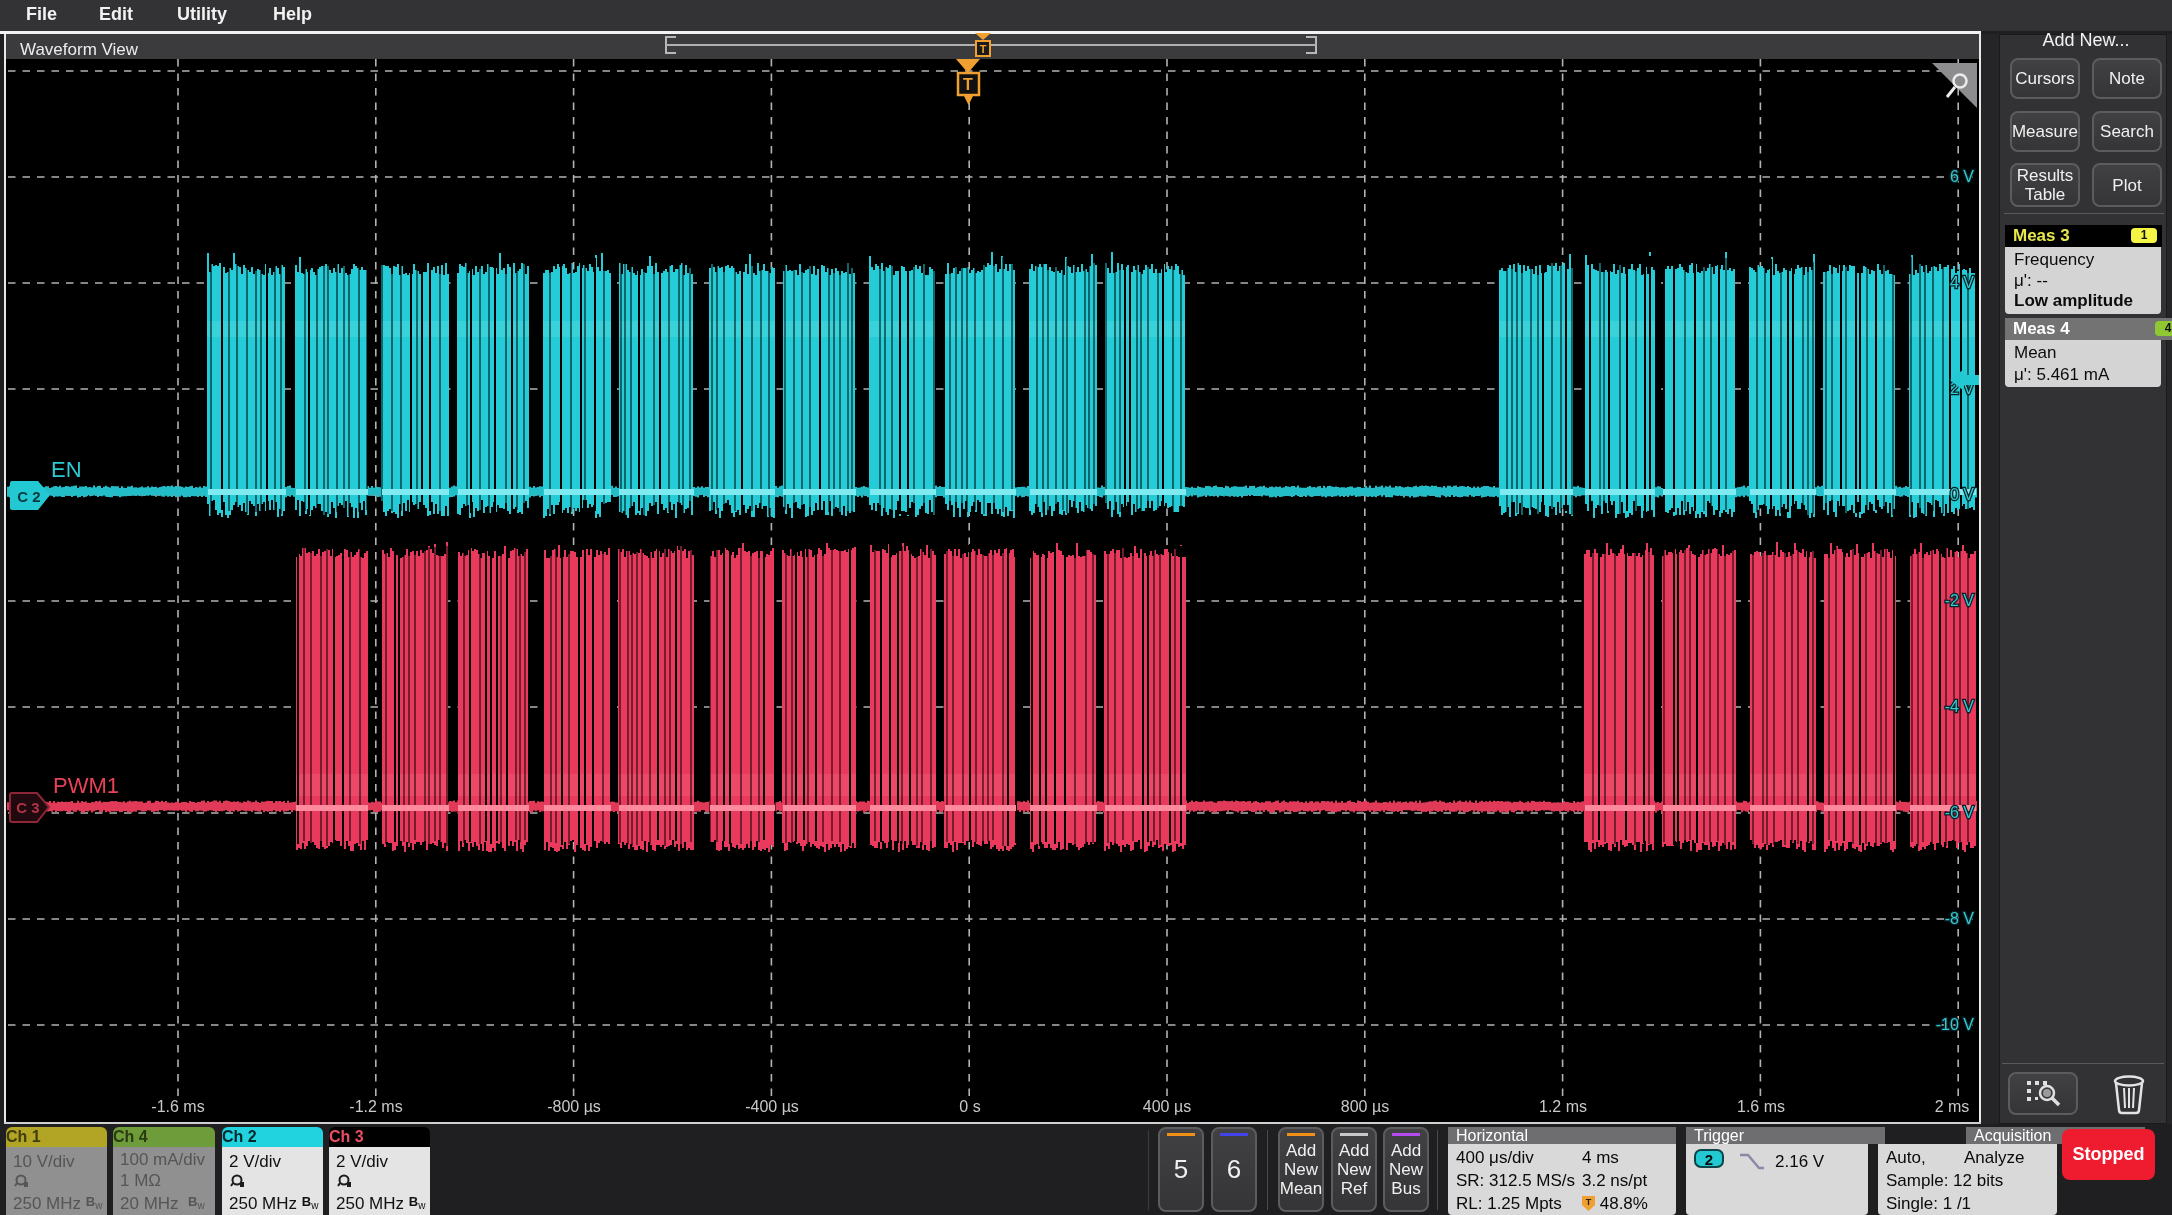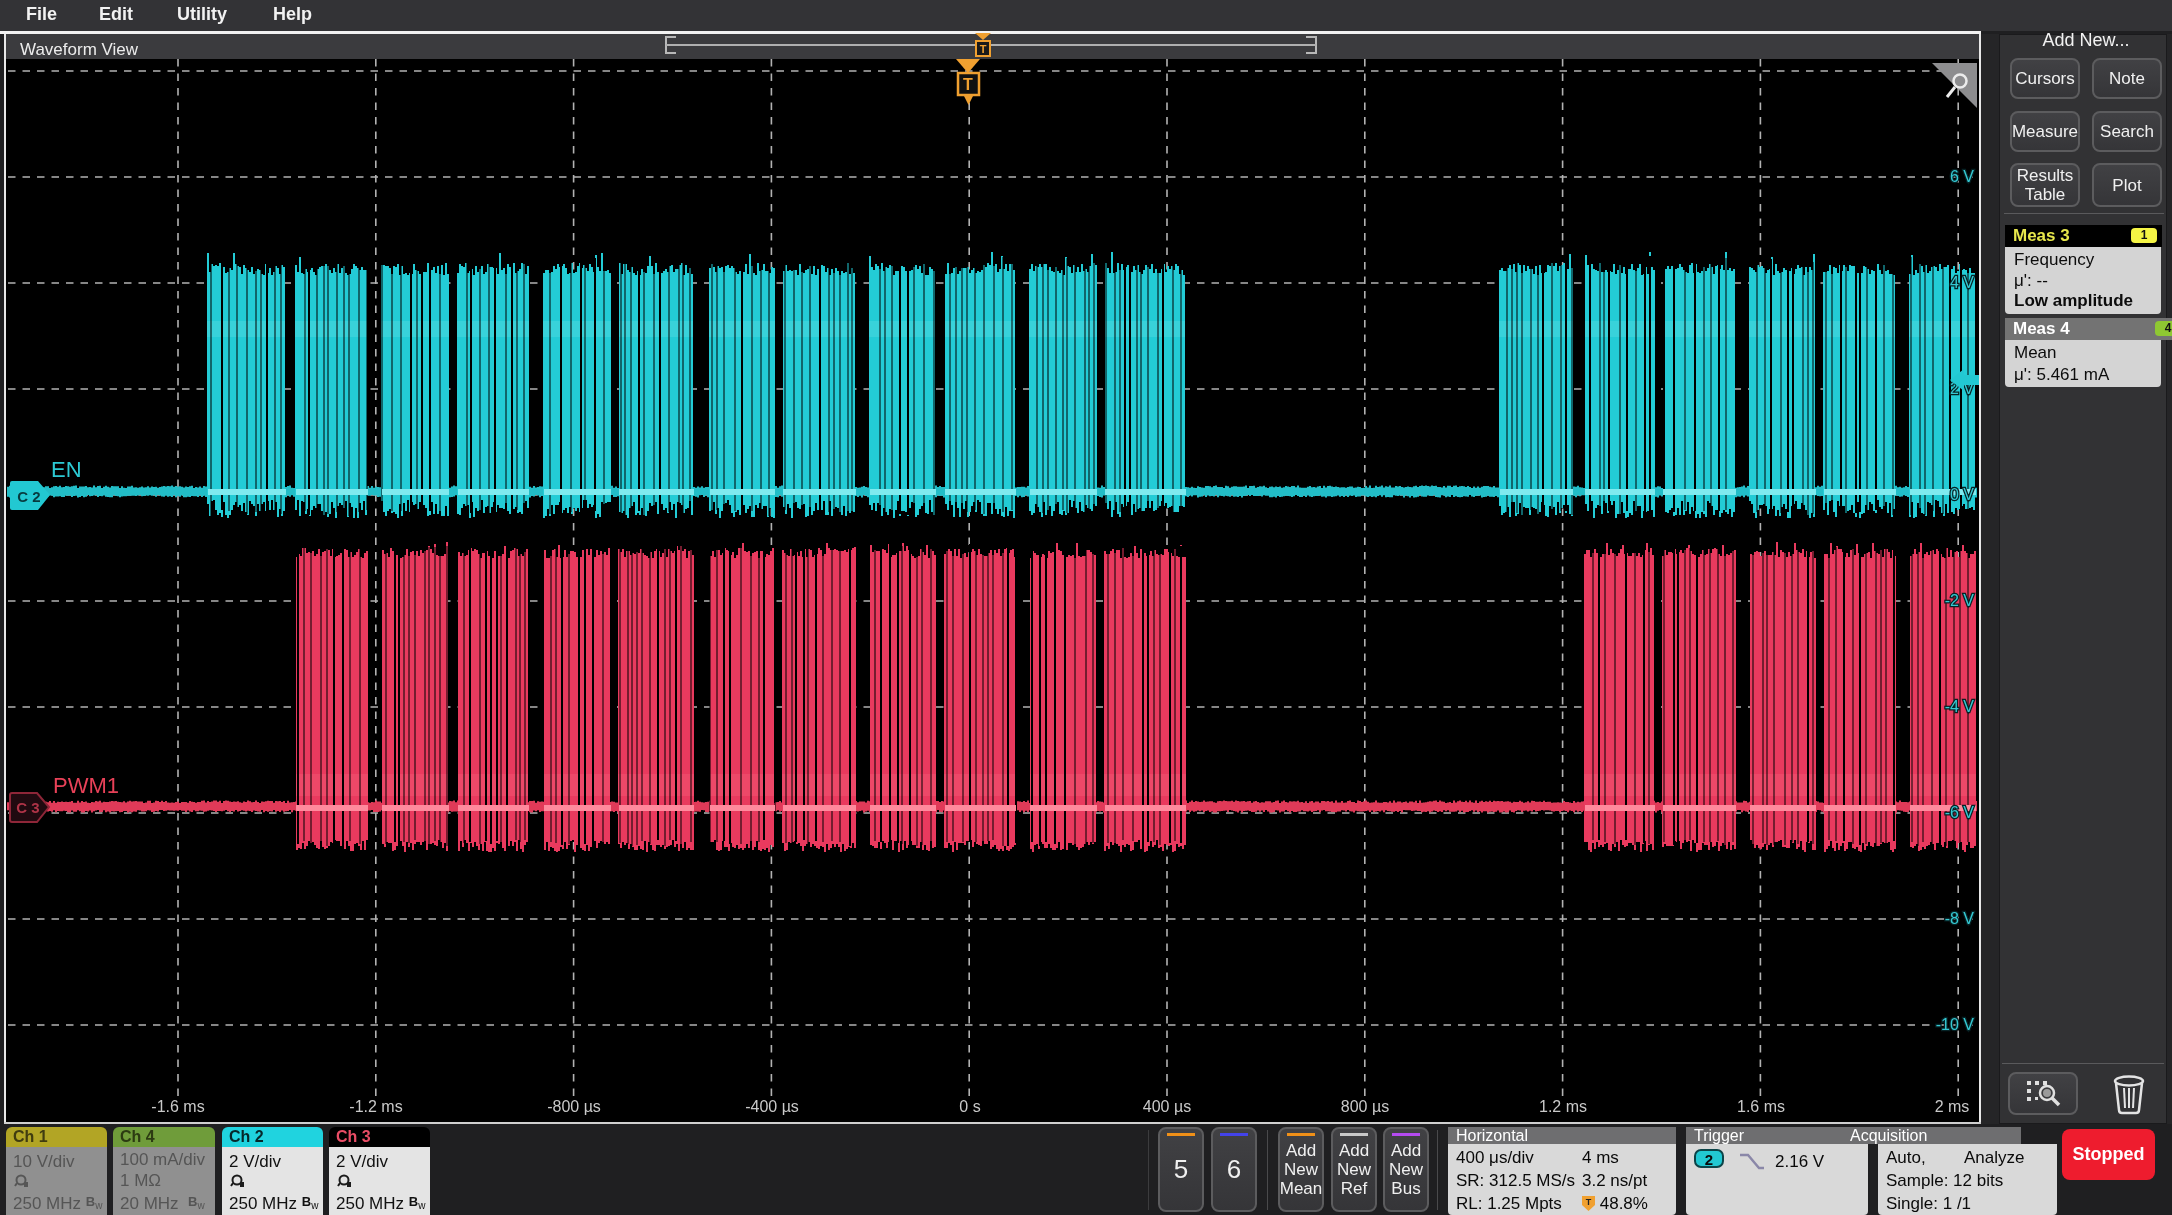--- a/index.html
+++ b/index.html
@@ -4,21 +4,21 @@
 html,body{width:2172px;height:1215px;overflow:hidden;background:#1f1f21;font-family:"Liberation Sans",sans-serif}
 .abs{position:absolute}
 .vlab{font-size:16px;fill:#35c9d3;paint-order:stroke;stroke:#062225;stroke-width:2.5px}
 .tlab{font-size:16px;fill:#c9c9c9}
 .menuitem{position:absolute;top:4px;color:#f2f2f2;font-size:18px;font-weight:700}
 .btn{position:absolute;background:linear-gradient(#414144,#353538);border:2px solid #5c5c5e;border-radius:8px;color:#f0f0f0;font-size:17px;display:flex;align-items:center;justify-content:center;text-align:center;line-height:19px}
 .panelhead{position:absolute;background:#6e6e70;color:#fff;font-size:16px;padding-left:8px;height:17px;line-height:17px}
 .panelbody{position:absolute;background:#d9d9d9;color:#0a0a0a;font-size:17px}
 .brow{position:absolute;white-space:nowrap}
 .chbadge{position:absolute;border-radius:6px 6px 0 0;overflow:hidden}
-.chhead{height:20px;font-size:16px;font-weight:700;padding-left:7px;line-height:20px}
+.chhead{height:20px;font-size:16px;font-weight:700;line-height:20px}
 .chbody{font-size:17px;padding-left:7px;position:relative}
 .meashead{position:absolute;height:22px;font-size:17px;font-weight:700;line-height:22px;padding-left:8px}
 .measbody{position:absolute;background:#d4d4d4;color:#0c0c0c;font-size:17px;padding-left:9px;border-radius:0 0 4px 4px}
 .numbadge{position:absolute;right:5px;top:3px;width:26px;height:15px;border-radius:4px;font-size:12px;font-weight:700;text-align:center;line-height:15px;color:#111}
 </style></head>
 <body>
 <svg width="2172" height="1215" viewBox="0 0 2172 1215" style="position:absolute;left:0;top:0">
 <rect x="0" y="0" width="2172" height="1215" fill="#1f1f21"></rect>
 <rect x="0" y="0" width="2172" height="31" fill="#333336"></rect>
 <rect x="0" y="31" width="1981" height="3" fill="#f2f2f2"></rect>
@@ -304,20 +304,20 @@
       </svg> 48.8%</div>
 </div>
 <div class="panelhead" style="left:1686px;top:1127px;width:199px">Trigger</div>
 <div class="panelbody" style="left:1686px;top:1144px;width:182px;height:71px;border-radius:0 0 4px 4px">
  <div class="brow" style="left:8px;top:5px"><span style="display:inline-block;background:#22c8d2;border:2px solid #0c4448;border-radius:7px;width:30px;height:19px;text-align:center;font-size:15px;font-weight:700;line-height:18px">2</span></div>
  <svg class="abs" style="left:52px;top:8px" width="28" height="20" viewBox="0 0 28 20">
       <path d="M2 3 h8 l11 13 h5" stroke="#8a87a8" stroke-width="2.4" fill="none"></path>
     </svg>
  <div class="brow" style="left:89px;top:8px">2.16 V</div>
 </div>
-<div class="panelhead" style="left:1842px;top:1127px;width:179px">Acquisition</div>
+<div class="panelhead" style="left:1966px;top:1127px;width:179px">Acquisition</div>
 <div class="panelbody" style="left:1878px;top:1144px;width:179px;height:71px;border-radius:0 0 4px 4px">
  <div class="brow" style="left:8px;top:4px">Auto,</div>
  <div class="brow" style="left:86px;top:4px">Analyze</div>
  <div class="brow" style="left:8px;top:27px">Sample: 12 bits</div>
  <div class="brow" style="left:8px;top:50px">Single: 1 /1</div>
 </div>
 <div class="abs" style="left:2062px;top:1129px;width:93px;height:51px;background:#ee1c2e;border-radius:8px;color:#fff;font-size:18px;font-weight:700;display:flex;align-items:center;justify-content:center">Stopped</div>
 
 </body></html>

